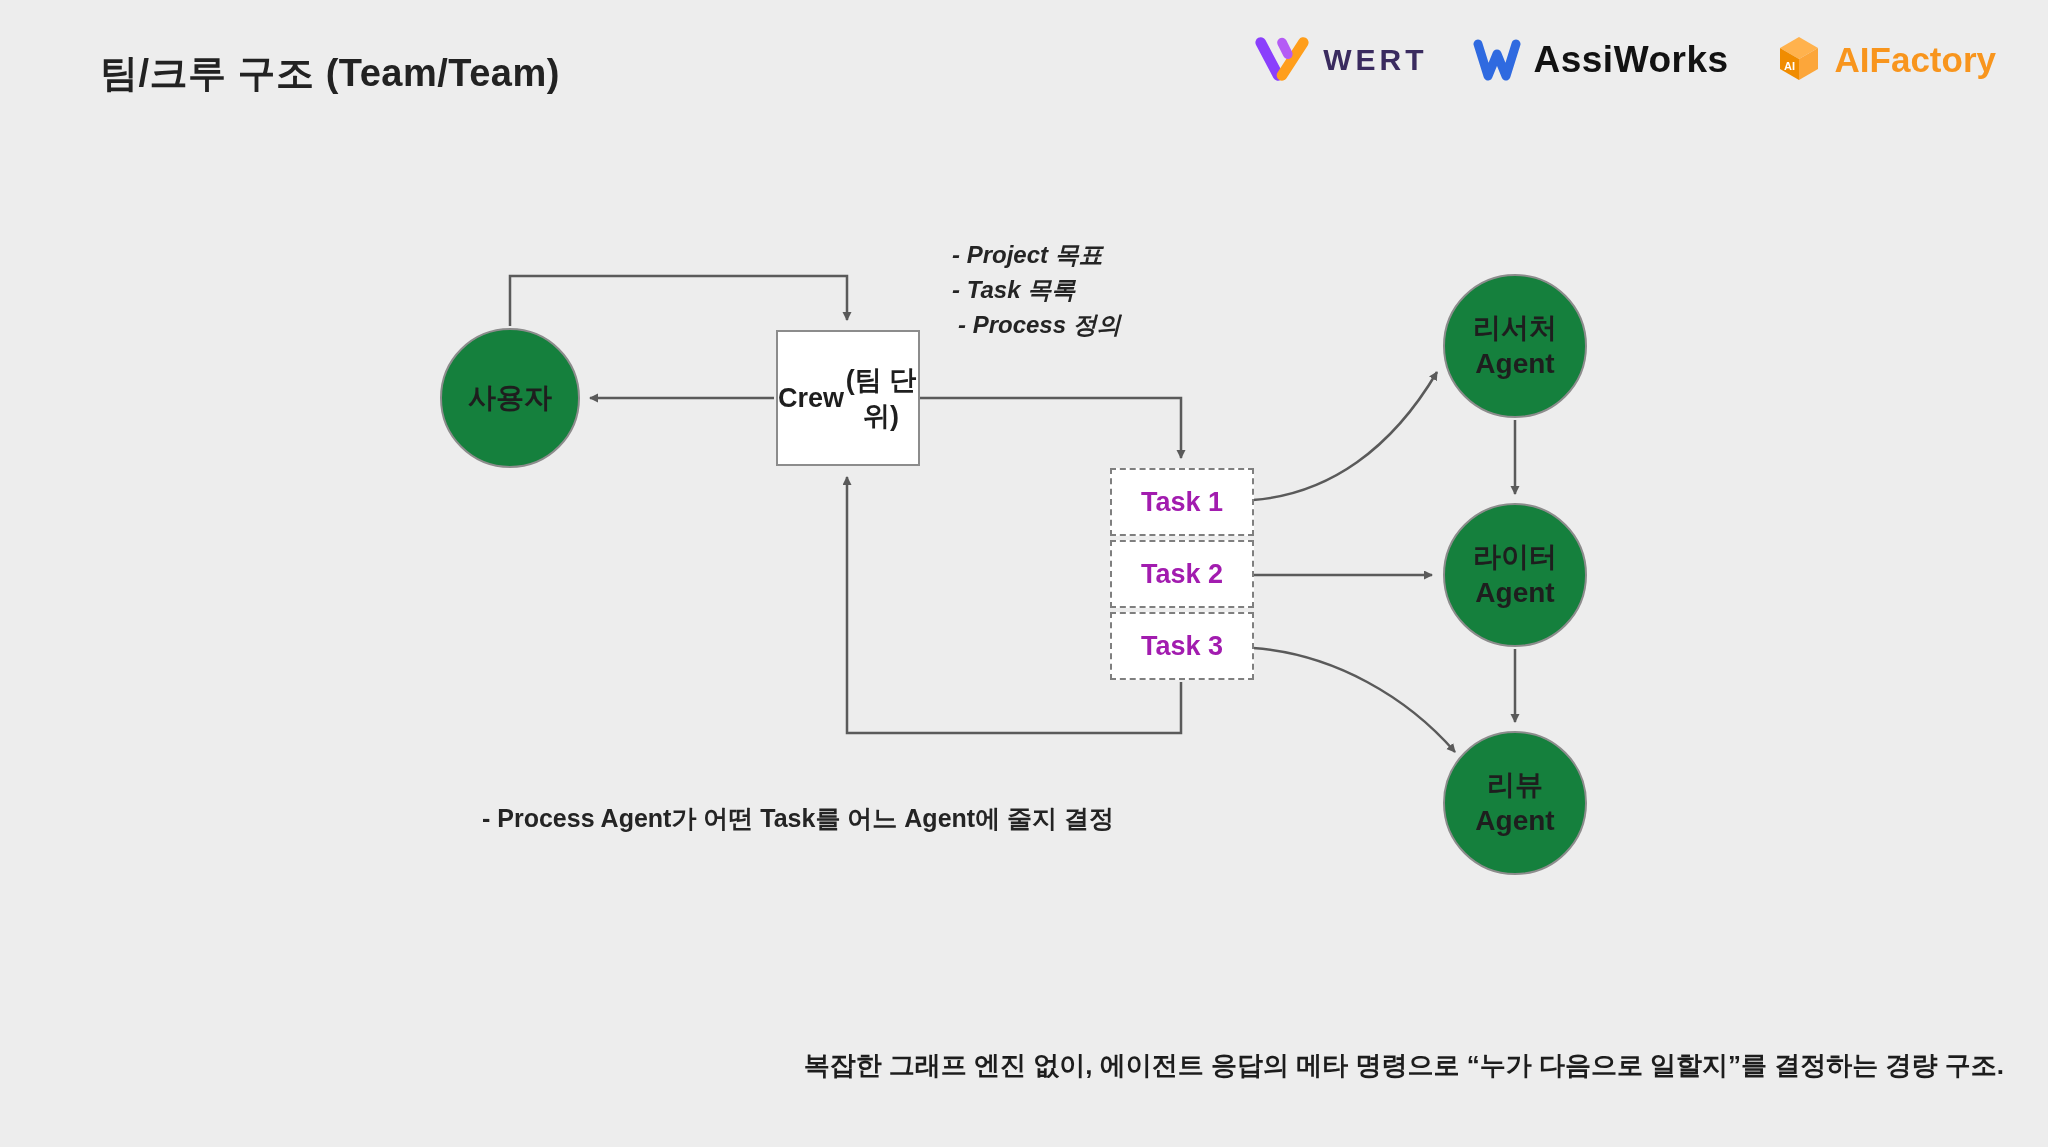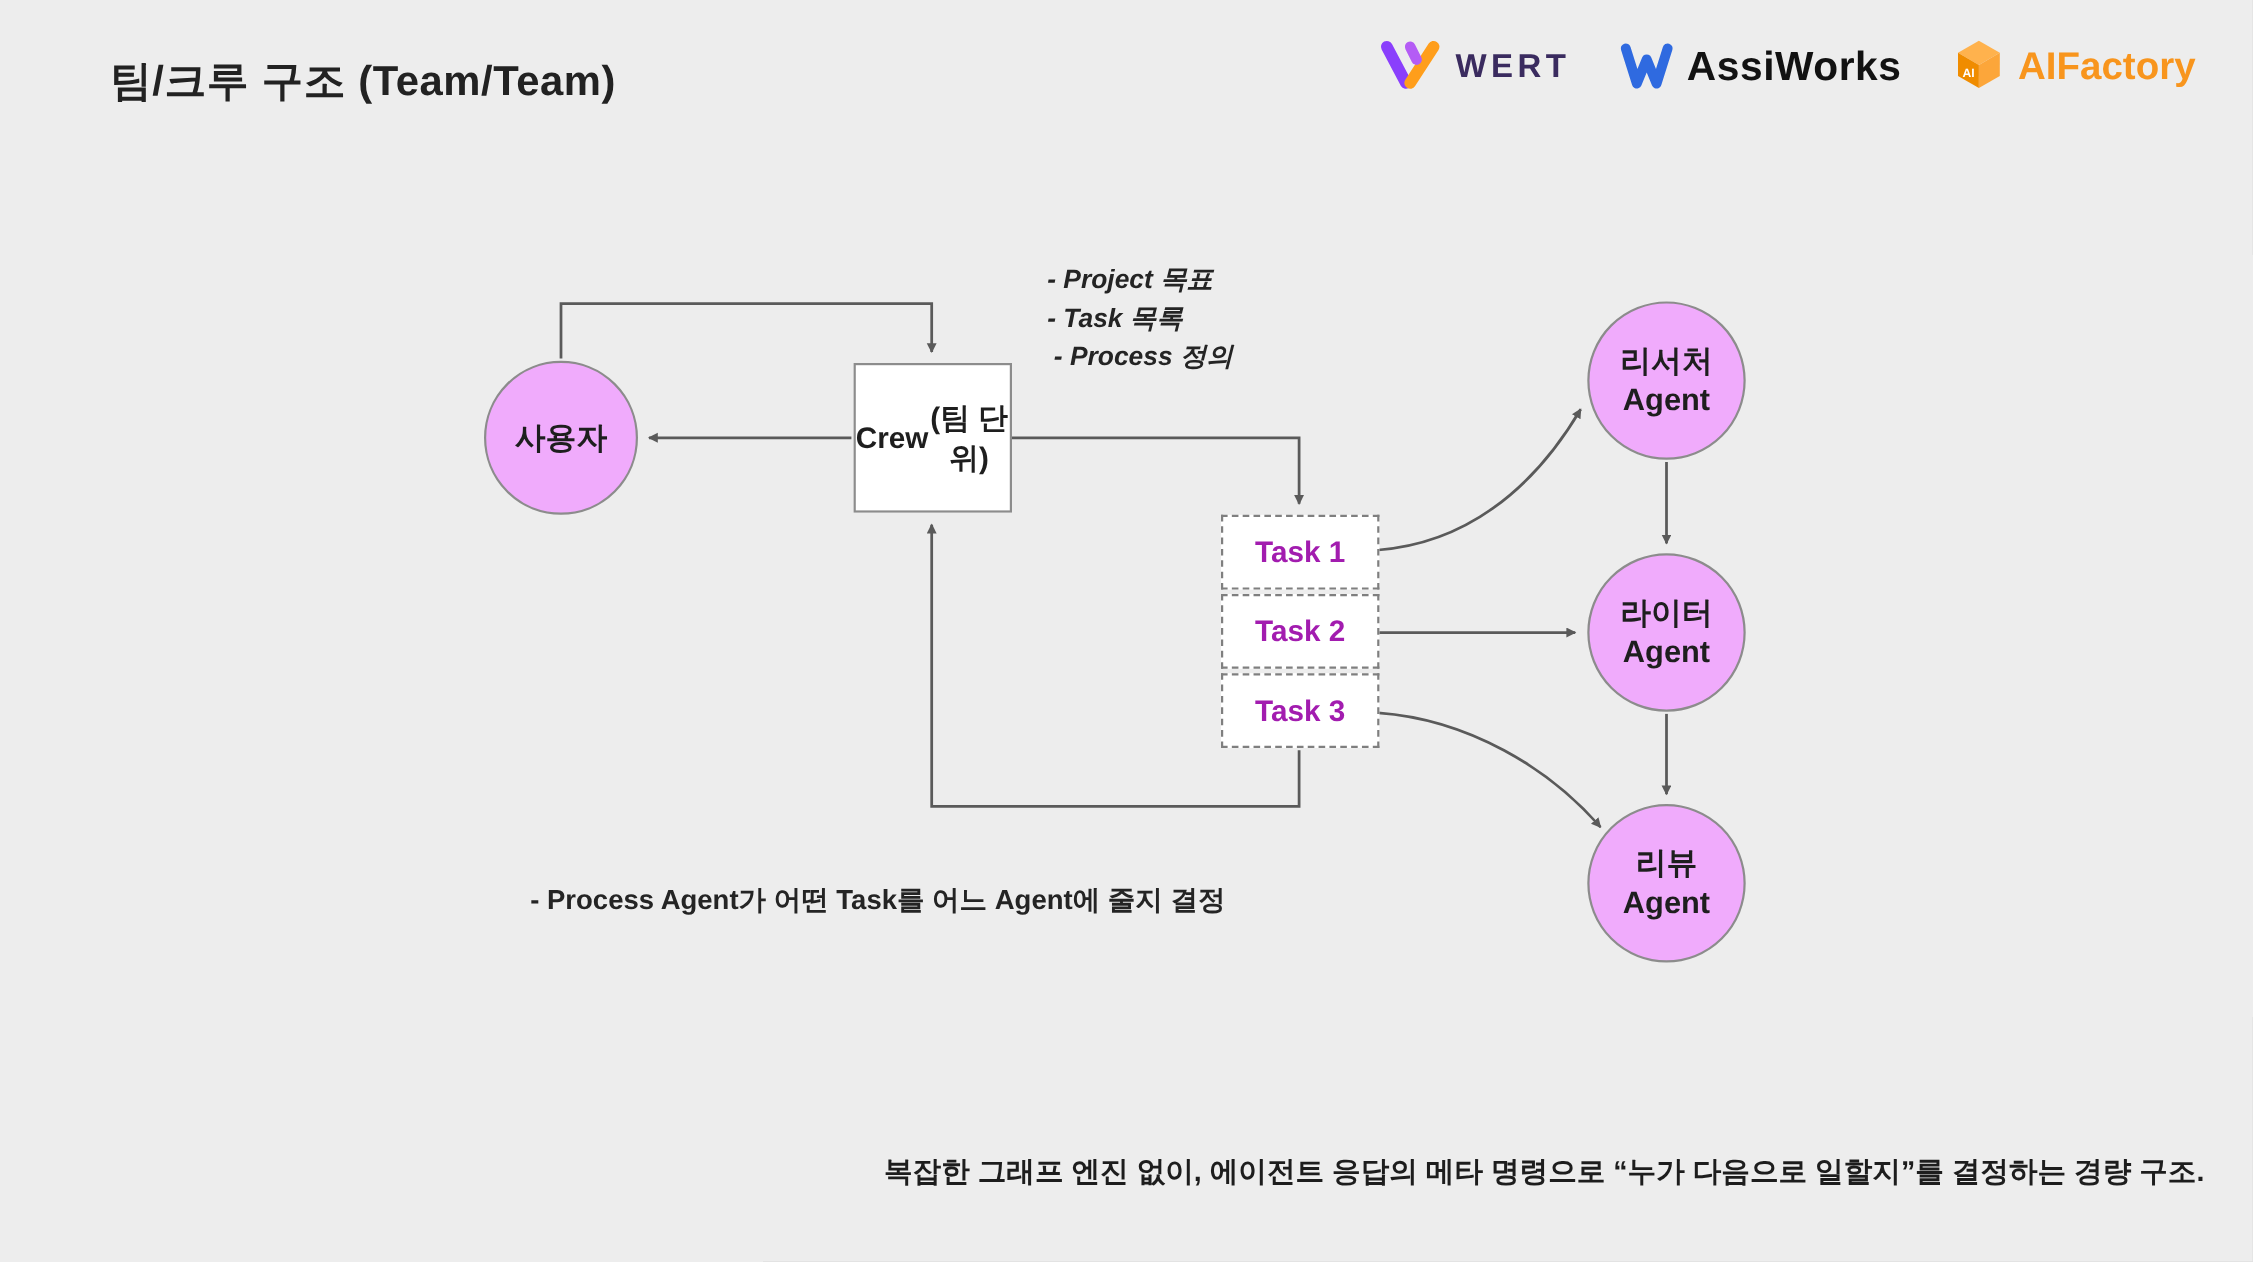--- a/index.html
+++ b/index.html
@@ -56,21 +56,21 @@
     font-weight: 700;
     color: #f8951d;
   }
 
   
   .svg-layer { left: 0; top: 0; }
 
   .circle-node {
     box-sizing: border-box;
     border-radius: 50%;
-    background: #f0abfc;
+    background: #15803d;
     border: 2px solid #8c8c8c;
     display: flex;
     flex-direction: column;
     align-items: center;
     justify-content: center;
     text-align: center;
     color: #1e1e1e;
     font-weight: 700;
     font-size: 28px;
     line-height: 1.3;

